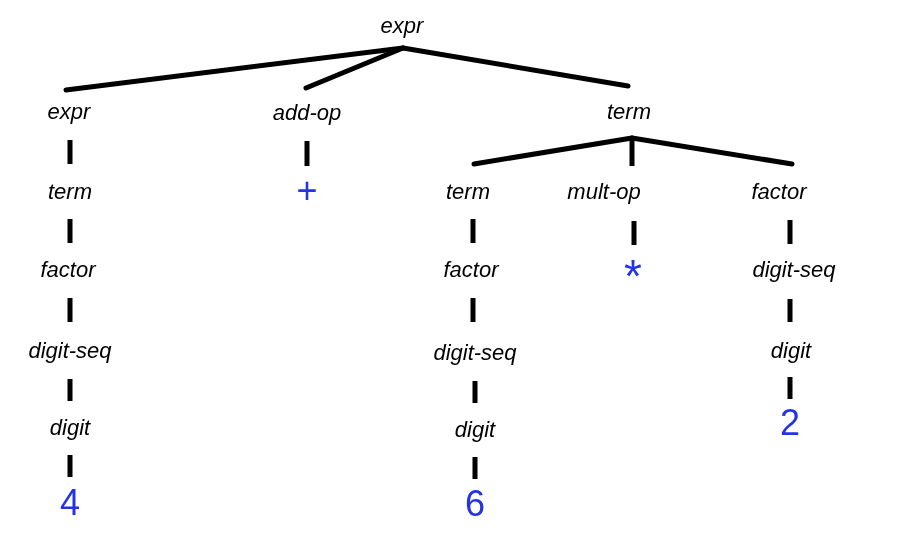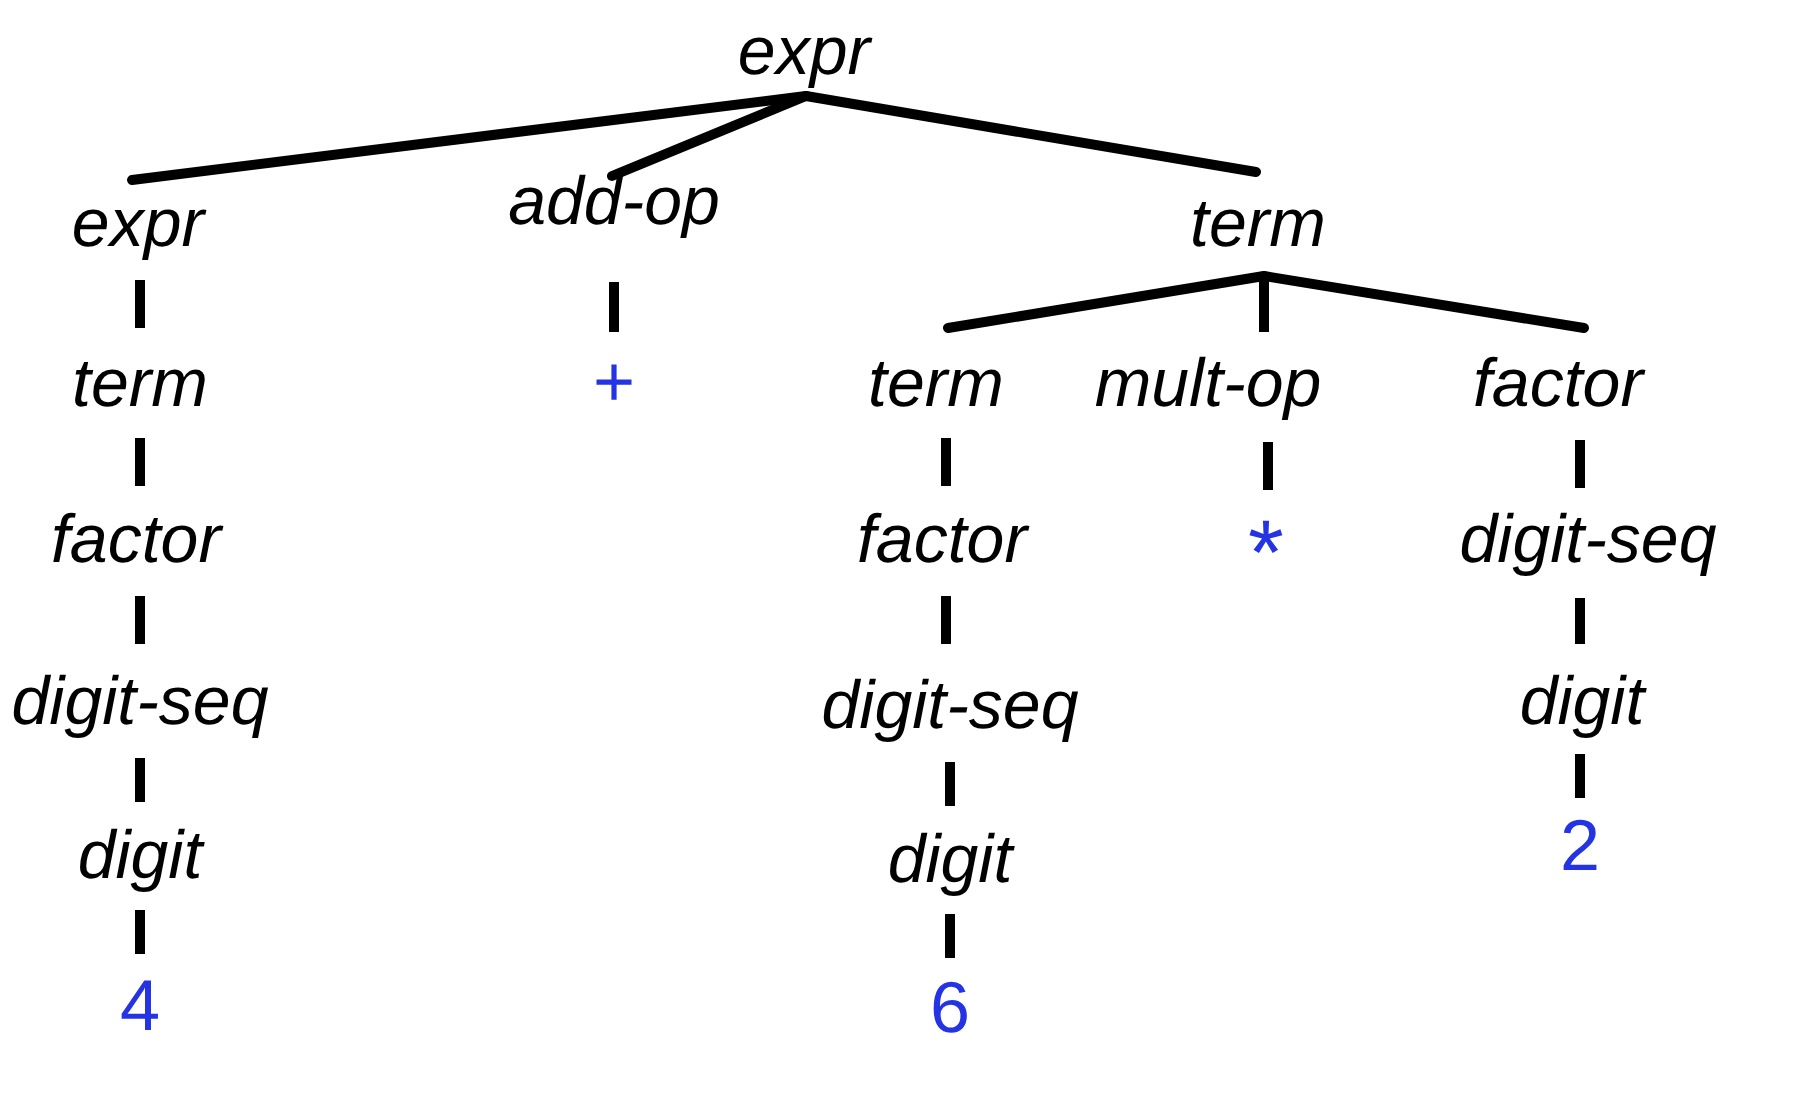--- a/index.html
+++ b/index.html
@@ -27,21 +27,21 @@
     left: 0;
     top: 0;
     width: 904px;
     height: 548px;
   }
   .node {
     position: absolute;
     transform: translate(-50%, -50%);
     font-family: "Liberation Sans", sans-serif;
     font-style: italic;
-    font-size: 34px;
+    font-size: 22px;
     line-height: 1;
     color: var(--node-color, #000000);
     white-space: nowrap;
     user-select: none;
   }
   .node.terminal {
     font-style: normal;
     font-size: 36px;
     color: var(--terminal-color, #2434e4);
   }
@@ -73,21 +73,21 @@
       <line x1="475" y1="381" x2="475" y2="403" stroke="#000000" stroke-width="5" stroke-linecap="butt"></line>
       <line x1="475" y1="457" x2="475" y2="479" stroke="#000000" stroke-width="5" stroke-linecap="butt"></line>
       <line x1="634" y1="221" x2="634" y2="245" stroke="#000000" stroke-width="5" stroke-linecap="butt"></line>
       <line x1="790" y1="220" x2="790" y2="244" stroke="#000000" stroke-width="5" stroke-linecap="butt"></line>
       <line x1="790" y1="299" x2="790" y2="322" stroke="#000000" stroke-width="5" stroke-linecap="butt"></line>
       <line x1="790" y1="377" x2="790" y2="399" stroke="#000000" stroke-width="5" stroke-linecap="butt"></line>
     </svg>
   <div id="node-layer">
       <div class="node nonterminal" style="left: 402px; top: 26px;">expr</div>
       <div class="node nonterminal" style="left: 69px; top: 112px;">expr</div>
-      <div class="node nonterminal" style="left: 307px; top: 101px;">add-op</div>
+      <div class="node nonterminal" style="left: 307px; top: 113px;">add-op</div>
       <div class="node nonterminal" style="left: 629px; top: 112px;">term</div>
       <div class="node nonterminal" style="left: 70px; top: 192px;">term</div>
       <div class="node terminal" style="left: 307px; top: 191px;">+</div>
       <div class="node nonterminal" style="left: 468px; top: 192px;">term</div>
       <div class="node nonterminal" style="left: 604px; top: 192px;">mult-op</div>
       <div class="node nonterminal" style="left: 779px; top: 192px;">factor</div>
       <div class="node nonterminal" style="left: 68px; top: 270px;">factor</div>
       <div class="node nonterminal" style="left: 471px; top: 270px;">factor</div>
       <div class="node terminal-star" style="left: 633px; top: 276px;">*</div>
       <div class="node nonterminal" style="left: 794px; top: 270px;">digit-seq</div>

